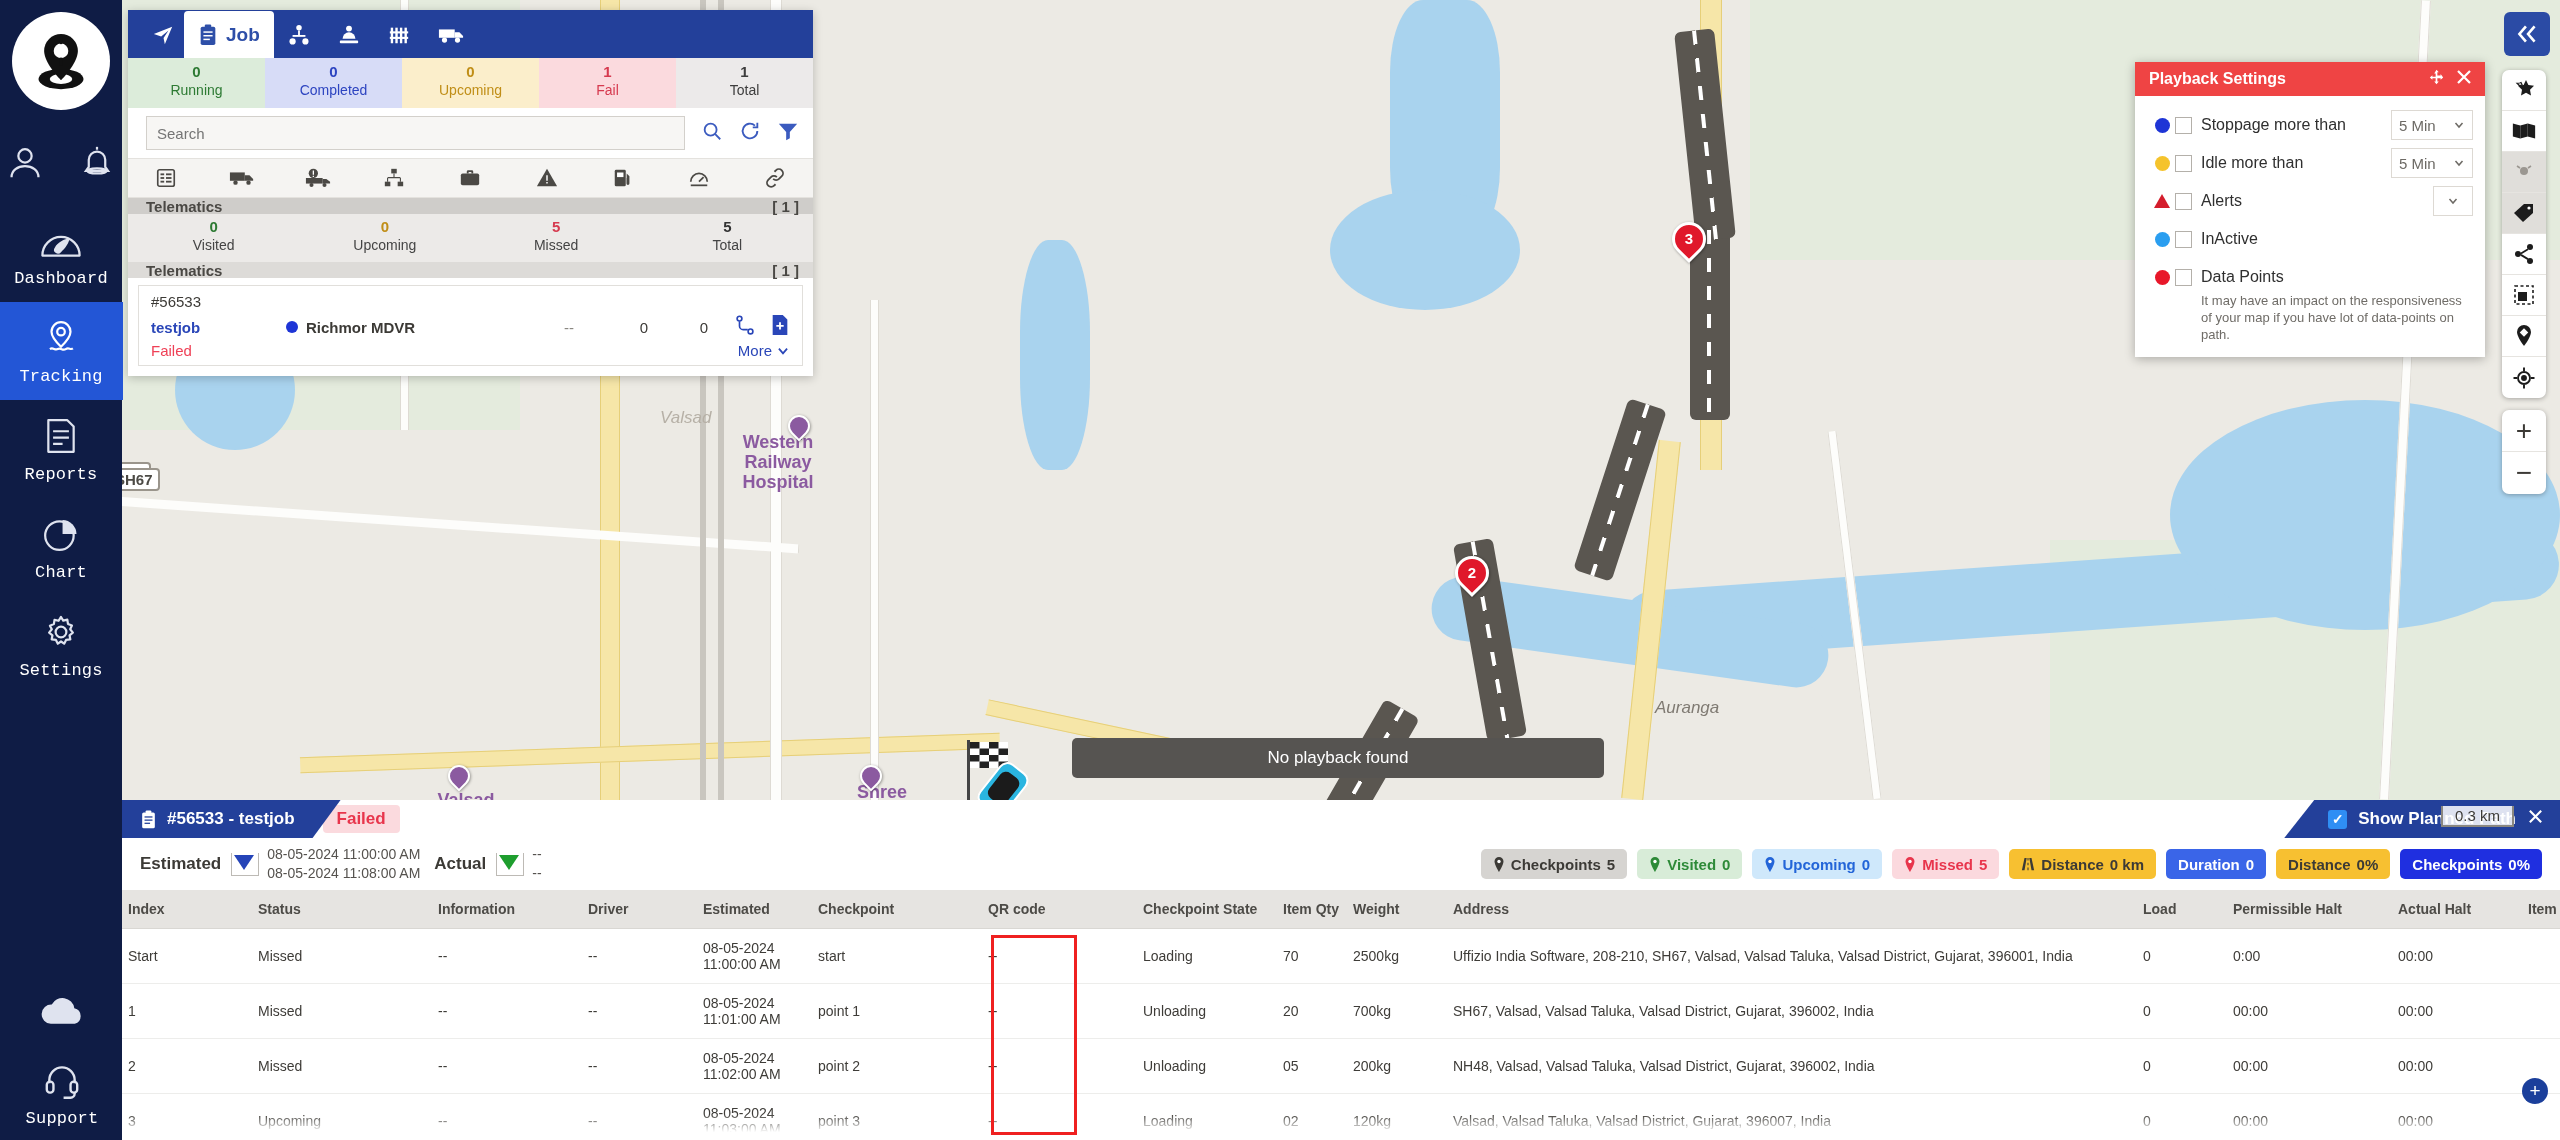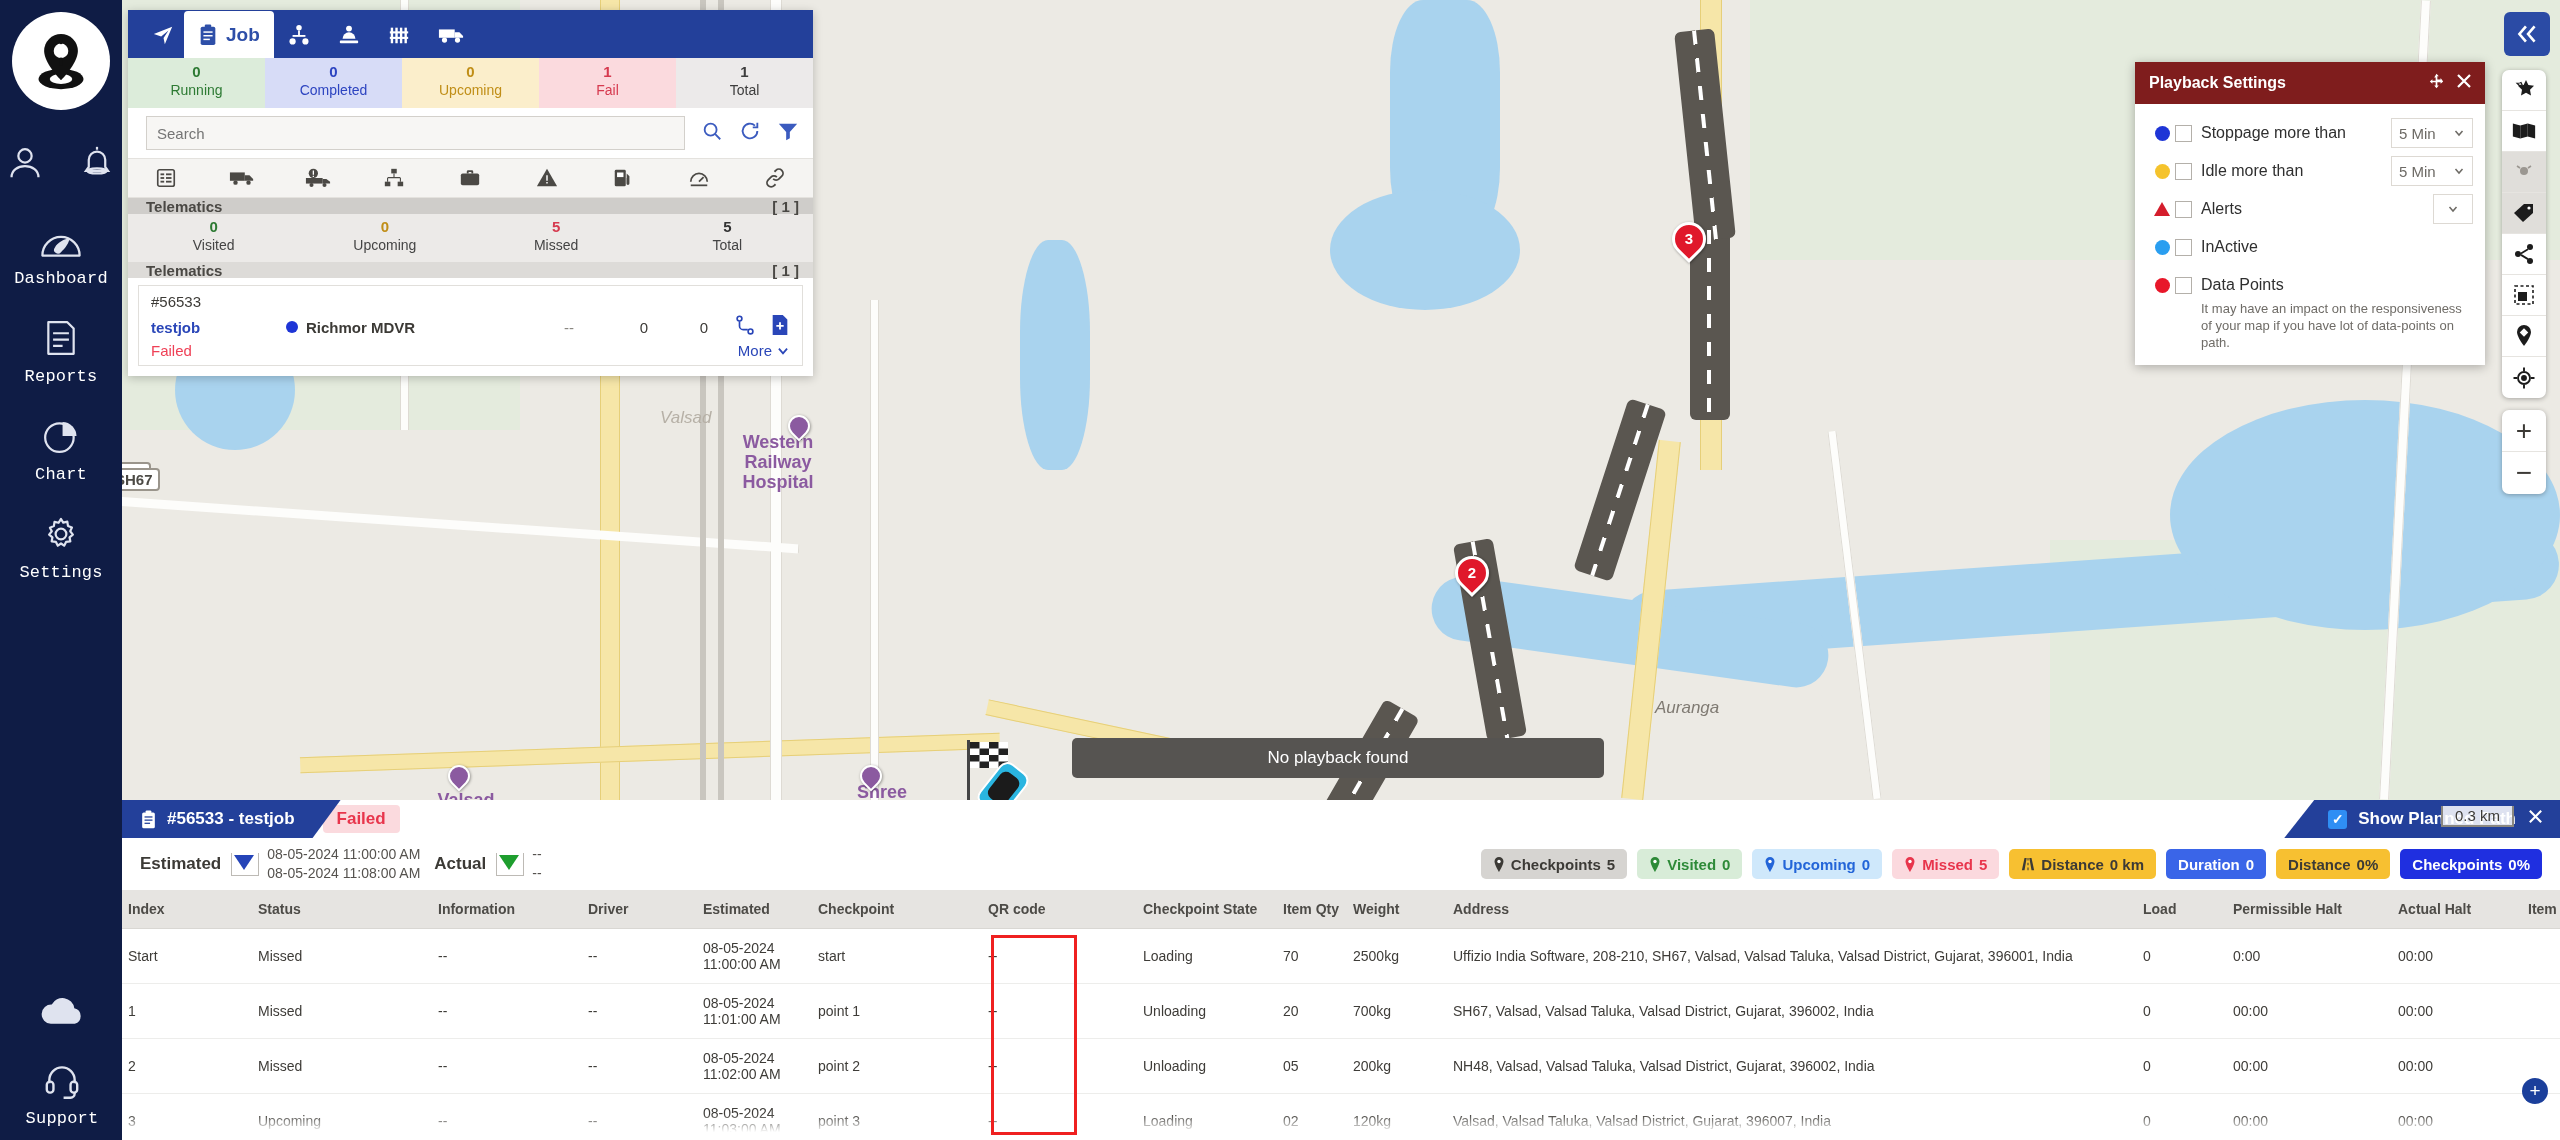--- a/index.html
+++ b/index.html
@@ -84,21 +84,21 @@
   .jobrow .dash { width: 90px; text-align: center; color: #8a8781; font-size: 15px; }
   .jobrow .num { width: 60px; text-align: center; font-size: 15px; color: #3c3a36; }
   .jobrow .acts { display: flex; gap: 14px; align-items: center; }
   .jobfoot { display: flex; justify-content: space-between; align-items: center; margin-top: 2px; }
   .jobfoot .failed { color: #ef4056; font-size: 15px; }
   .jobfoot .more { color: #2a46b8; font-size: 15px; display: flex; align-items: center; gap: 4px; cursor: pointer; }
 
   
   .pbs { position: absolute; left: 2135px; top: 62px; width: 350px; background: #fff;
          box-shadow: 0 2px 10px rgba(0,0,0,.28); z-index: 35; }
-  .pbs-head { background: #7f1d1d; height: 42px; display: flex; align-items: center;
+  .pbs-head { background: #ef4444; height: 34px; display: flex; align-items: center;
               justify-content: space-between; padding: 0 12px 0 14px; }
   .pbs-head .t { color: #fff; font-size: 16px; font-weight: 700; }
   .pbs-head .hi { display: flex; gap: 10px; align-items: center; }
   .pbs-body { padding: 10px 12px 14px 14px; }
   .pbs-row { display: flex; align-items: center; height: 38px; }
   .pbs-row .mk { width: 26px; display: flex; align-items: center; justify-content: center; }
   .dotb { width: 15px; height: 15px; border-radius: 50%; background: #1e35d6; }
   .dota { width: 15px; height: 15px; border-radius: 50%; background: #f5c32c; }
   .dotc { width: 15px; height: 15px; border-radius: 50%; background: #2a9ef0; }
   .dotr { width: 15px; height: 15px; border-radius: 50%; background: #e8172a; }
@@ -314,20 +314,28 @@
     </div>
 
     <div class="navitem first">
       <svg width="44" height="34" viewBox="0 0 26 20" fill="none" stroke="#dfe3ef" stroke-width="1.3">
         <path d="M2 18a11 11 0 0 1 22 0z" stroke-linejoin="round"></path>
         <path d="M13 16c2.5-2 5-6 5-8-3 0-7 2.5-8.6 5.2A2.2 2.2 0 0 0 13 16z" fill="#dfe3ef" stroke="none"></path>
       </svg>
       <div class="lbl">Dashboard</div>
     </div>
 
+    <div class="navitem active">
+      <svg width="38" height="38" viewBox="0 0 24 24" fill="none" stroke="#fff" stroke-width="1.4">
+        <path d="M12 2a6 6 0 0 0-6 6c0 3.6 6 9.5 6 9.5S18 11.6 18 8a6 6 0 0 0-6-6z"></path>
+        <circle cx="12" cy="8" r="2.4"></circle>
+        <path d="M5 19c2-1.4 3 1 5 0s3 1.3 5 0 3 .8 4.5-.4"></path>
+      </svg>
+      <div class="lbl">Tracking</div>
+    </div>
 
     <div class="navitem">
       <svg width="36" height="38" viewBox="0 0 22 24" fill="none" stroke="#dfe3ef" stroke-width="1.4">
         <path d="M3 2h12l4 4v16H3z" stroke-linejoin="round"></path>
         <path d="M6 9h10M6 13h10M6 17h6"></path>
       </svg>
       <div class="lbl">Reports</div>
     </div>
 
     <div class="navitem">

